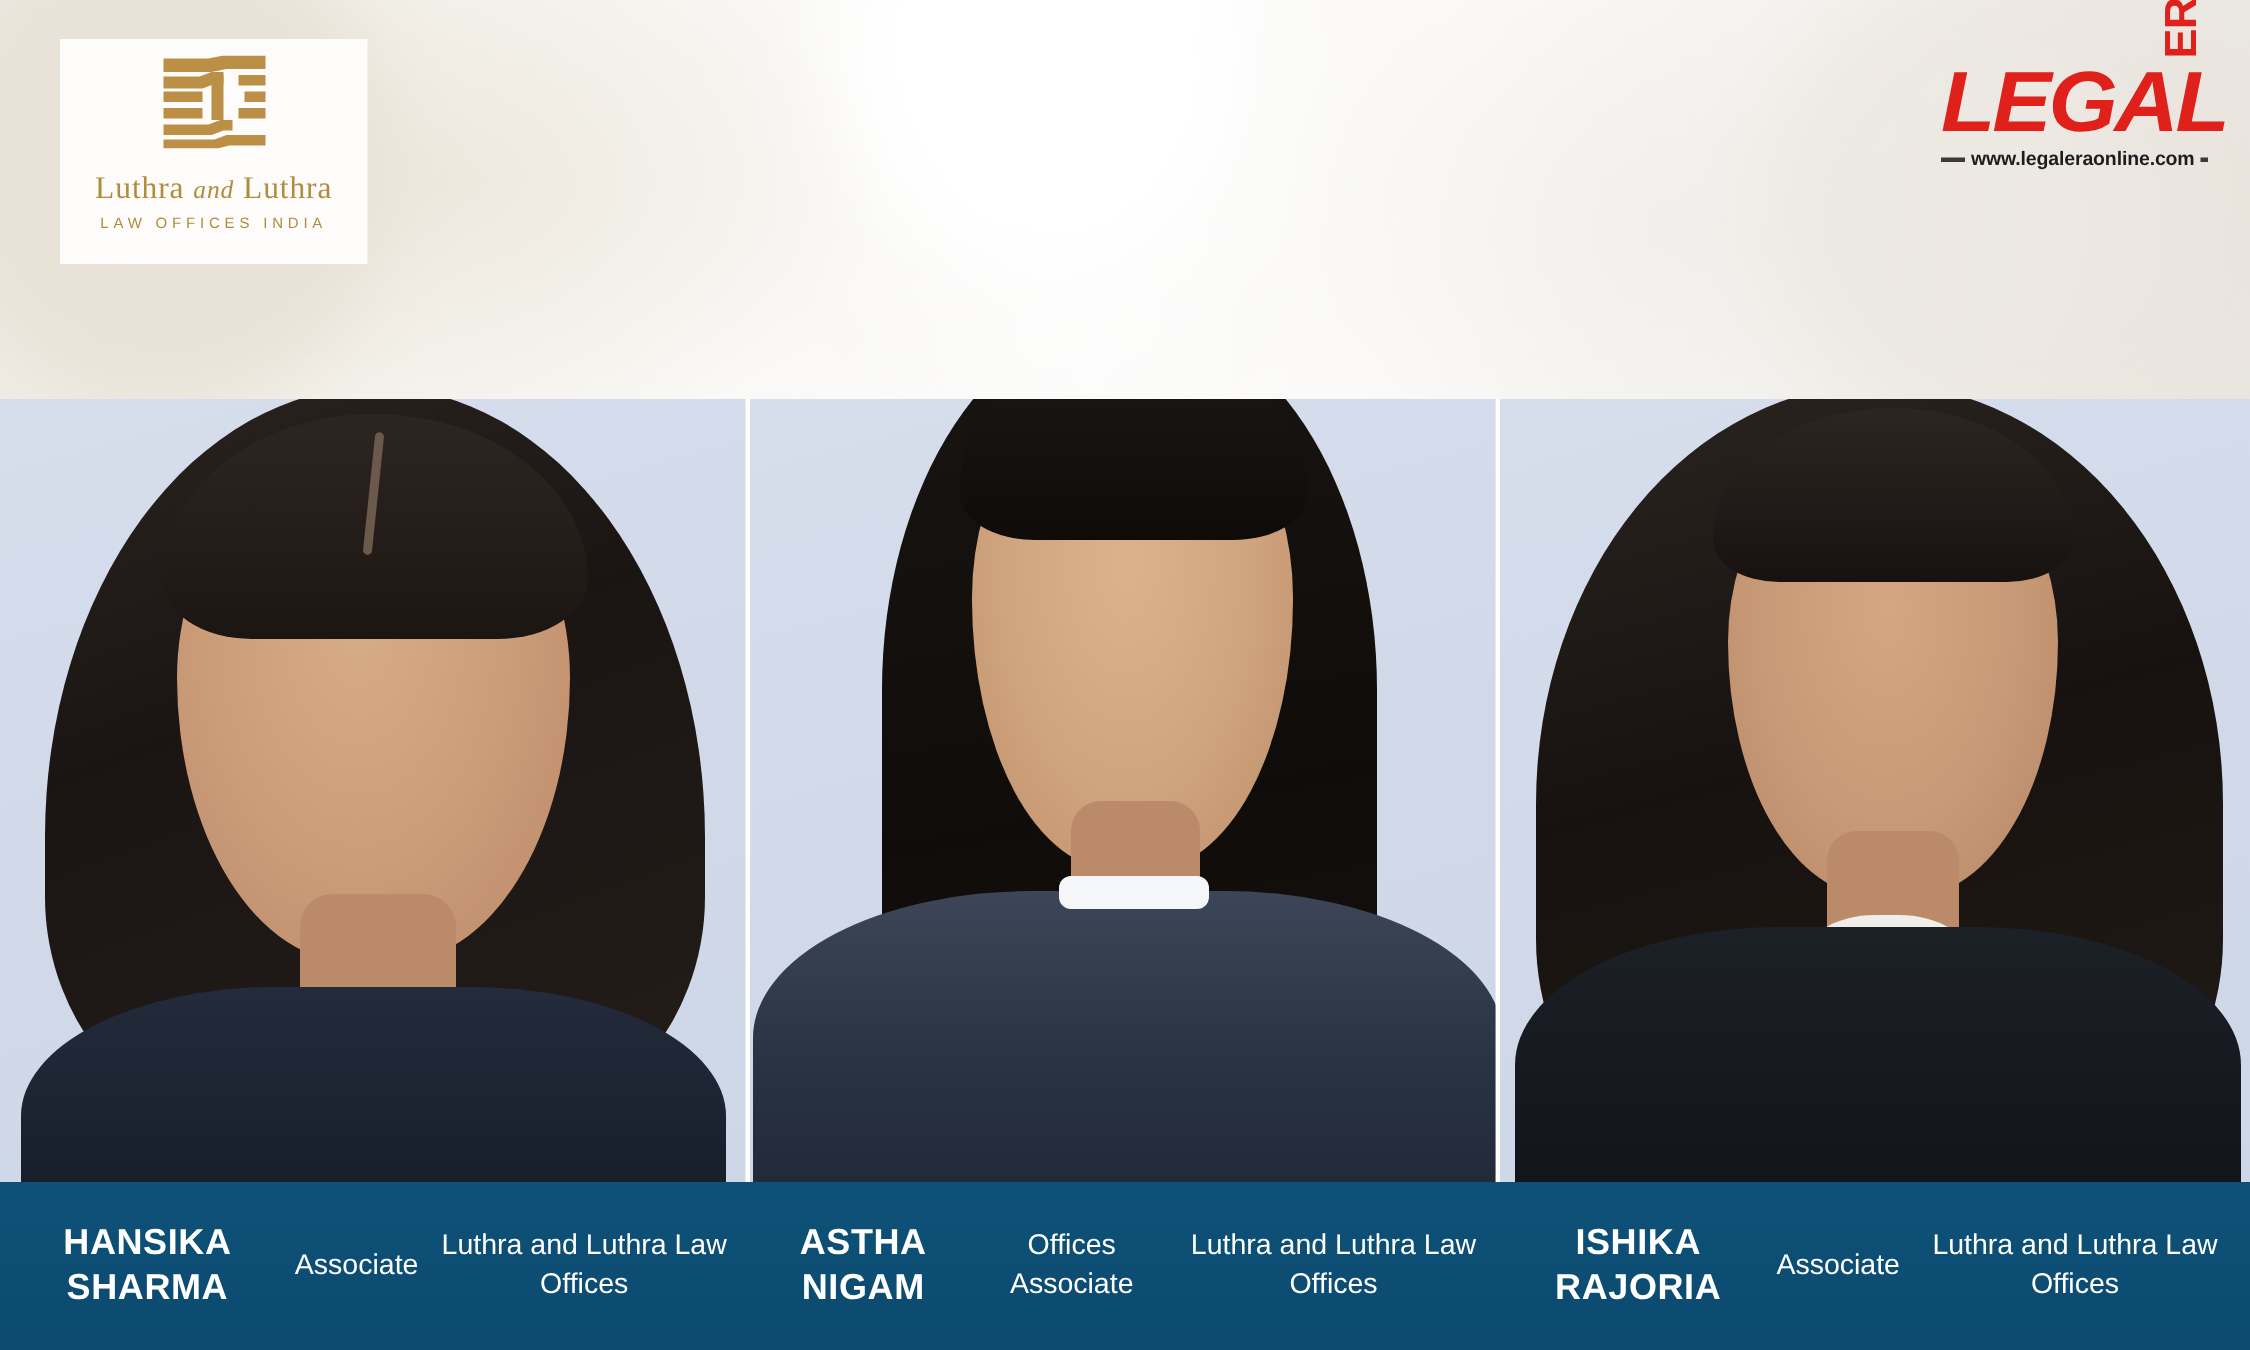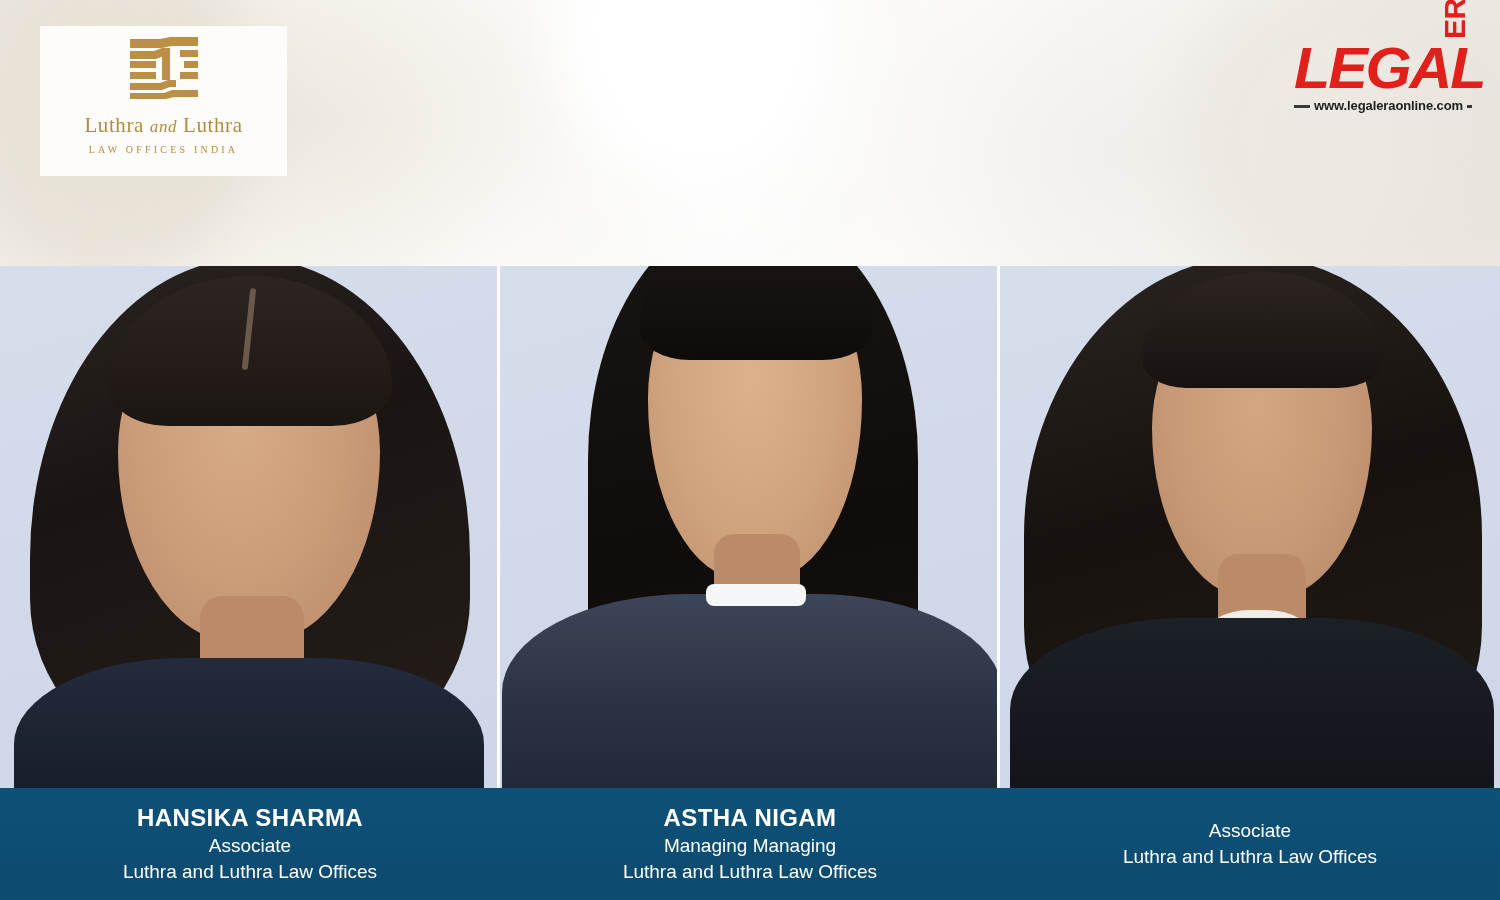--- a/index.html
+++ b/index.html
@@ -36,39 +36,39 @@
     filter:blur(26px);
   }
   .header-blur-a { left:-40px;  top:-60px;  width:300px; height:340px; background:rgba(224,217,203,0.55); }
   .header-blur-b { left:560px;  top:-120px; width:260px; height:300px; background:rgba(255,255,255,0.9); }
   .header-blur-c { left:1180px; top:-30px;  width:340px; height:330px; background:rgba(231,226,217,0.5); }
 
   
   .logo-card {
     position:absolute;
     left:40px; top:26px;
-    width:247px; height:150px;
+    width:205px; height:150px;
     background:#fdfcfa;
     display:flex; flex-direction:column;
     align-items:center; justify-content:flex-start;
     padding-top:11px;
   }
   .logo-mark { width:72px; height:62px; display:block; }
   .logo-word {
     margin-top:14px;
     font-family:"Liberation Serif", serif;
     font-size:21px;
     color:#b08d3e;
     letter-spacing:0.6px;
     white-space:nowrap;
   }
   .logo-word i { font-style:italic; font-size:17px; }
   .logo-sub {
     margin-top:6px;
-    font-family:Liberation Serif, serif;
+    font-family:Liberation Sans, sans-serif;
     font-size:10px;
     color:#b08d3e;
     letter-spacing:3.2px;
     white-space:nowrap;
   }
 
   
   .headline {
     position:absolute;
     left:330px; top:22px;
@@ -267,21 +267,21 @@
   .captions {
     position:absolute;
     left:0; top:788px;
     width:1500px; height:112px;
     display:flex;
     background:#0d4f77;
   }
   .caption {
     position:relative;
     height:112px;
-    display:flex; flex-direction:column;
+    display:flex; flex-direction:row;
     align-items:center; justify-content:center;
     color:#ffffff;
     text-align:center;
     background:linear-gradient(180deg,#0e5178 0%,#0c4a6f 100%);
   }
   .caption.c1 { width:500px; }
   .caption.c2 { width:500px; }
   .caption.c3 { width:500px; }
   .cap-name {
     font-family:"Liberation Sans", sans-serif;
@@ -395,24 +395,25 @@
   <div class="captions">
 
     <div class="caption c1">
       <div class="cap-name">HANSIKA SHARMA</div>
       <div class="cap-role">Associate</div>
       <div class="cap-firm">Luthra and Luthra Law Offices</div>
     </div>
 
     <div class="caption c2">
       <div class="cap-name">ASTHA NIGAM</div>
-      <div class="cap-role">Managing Managing</div>
+      <div class="cap-role">Offices Associate</div>
       <div class="cap-firm">Luthra and Luthra Law Offices</div>
     </div>
 
     <div class="caption c3">
+      <div class="cap-name">ISHIKA RAJORIA</div>
       <div class="cap-role">Associate</div>
       <div class="cap-firm">Luthra and Luthra Law Offices</div>
     </div>
 
   </div>
 
 </div>
 
 </body></html>

